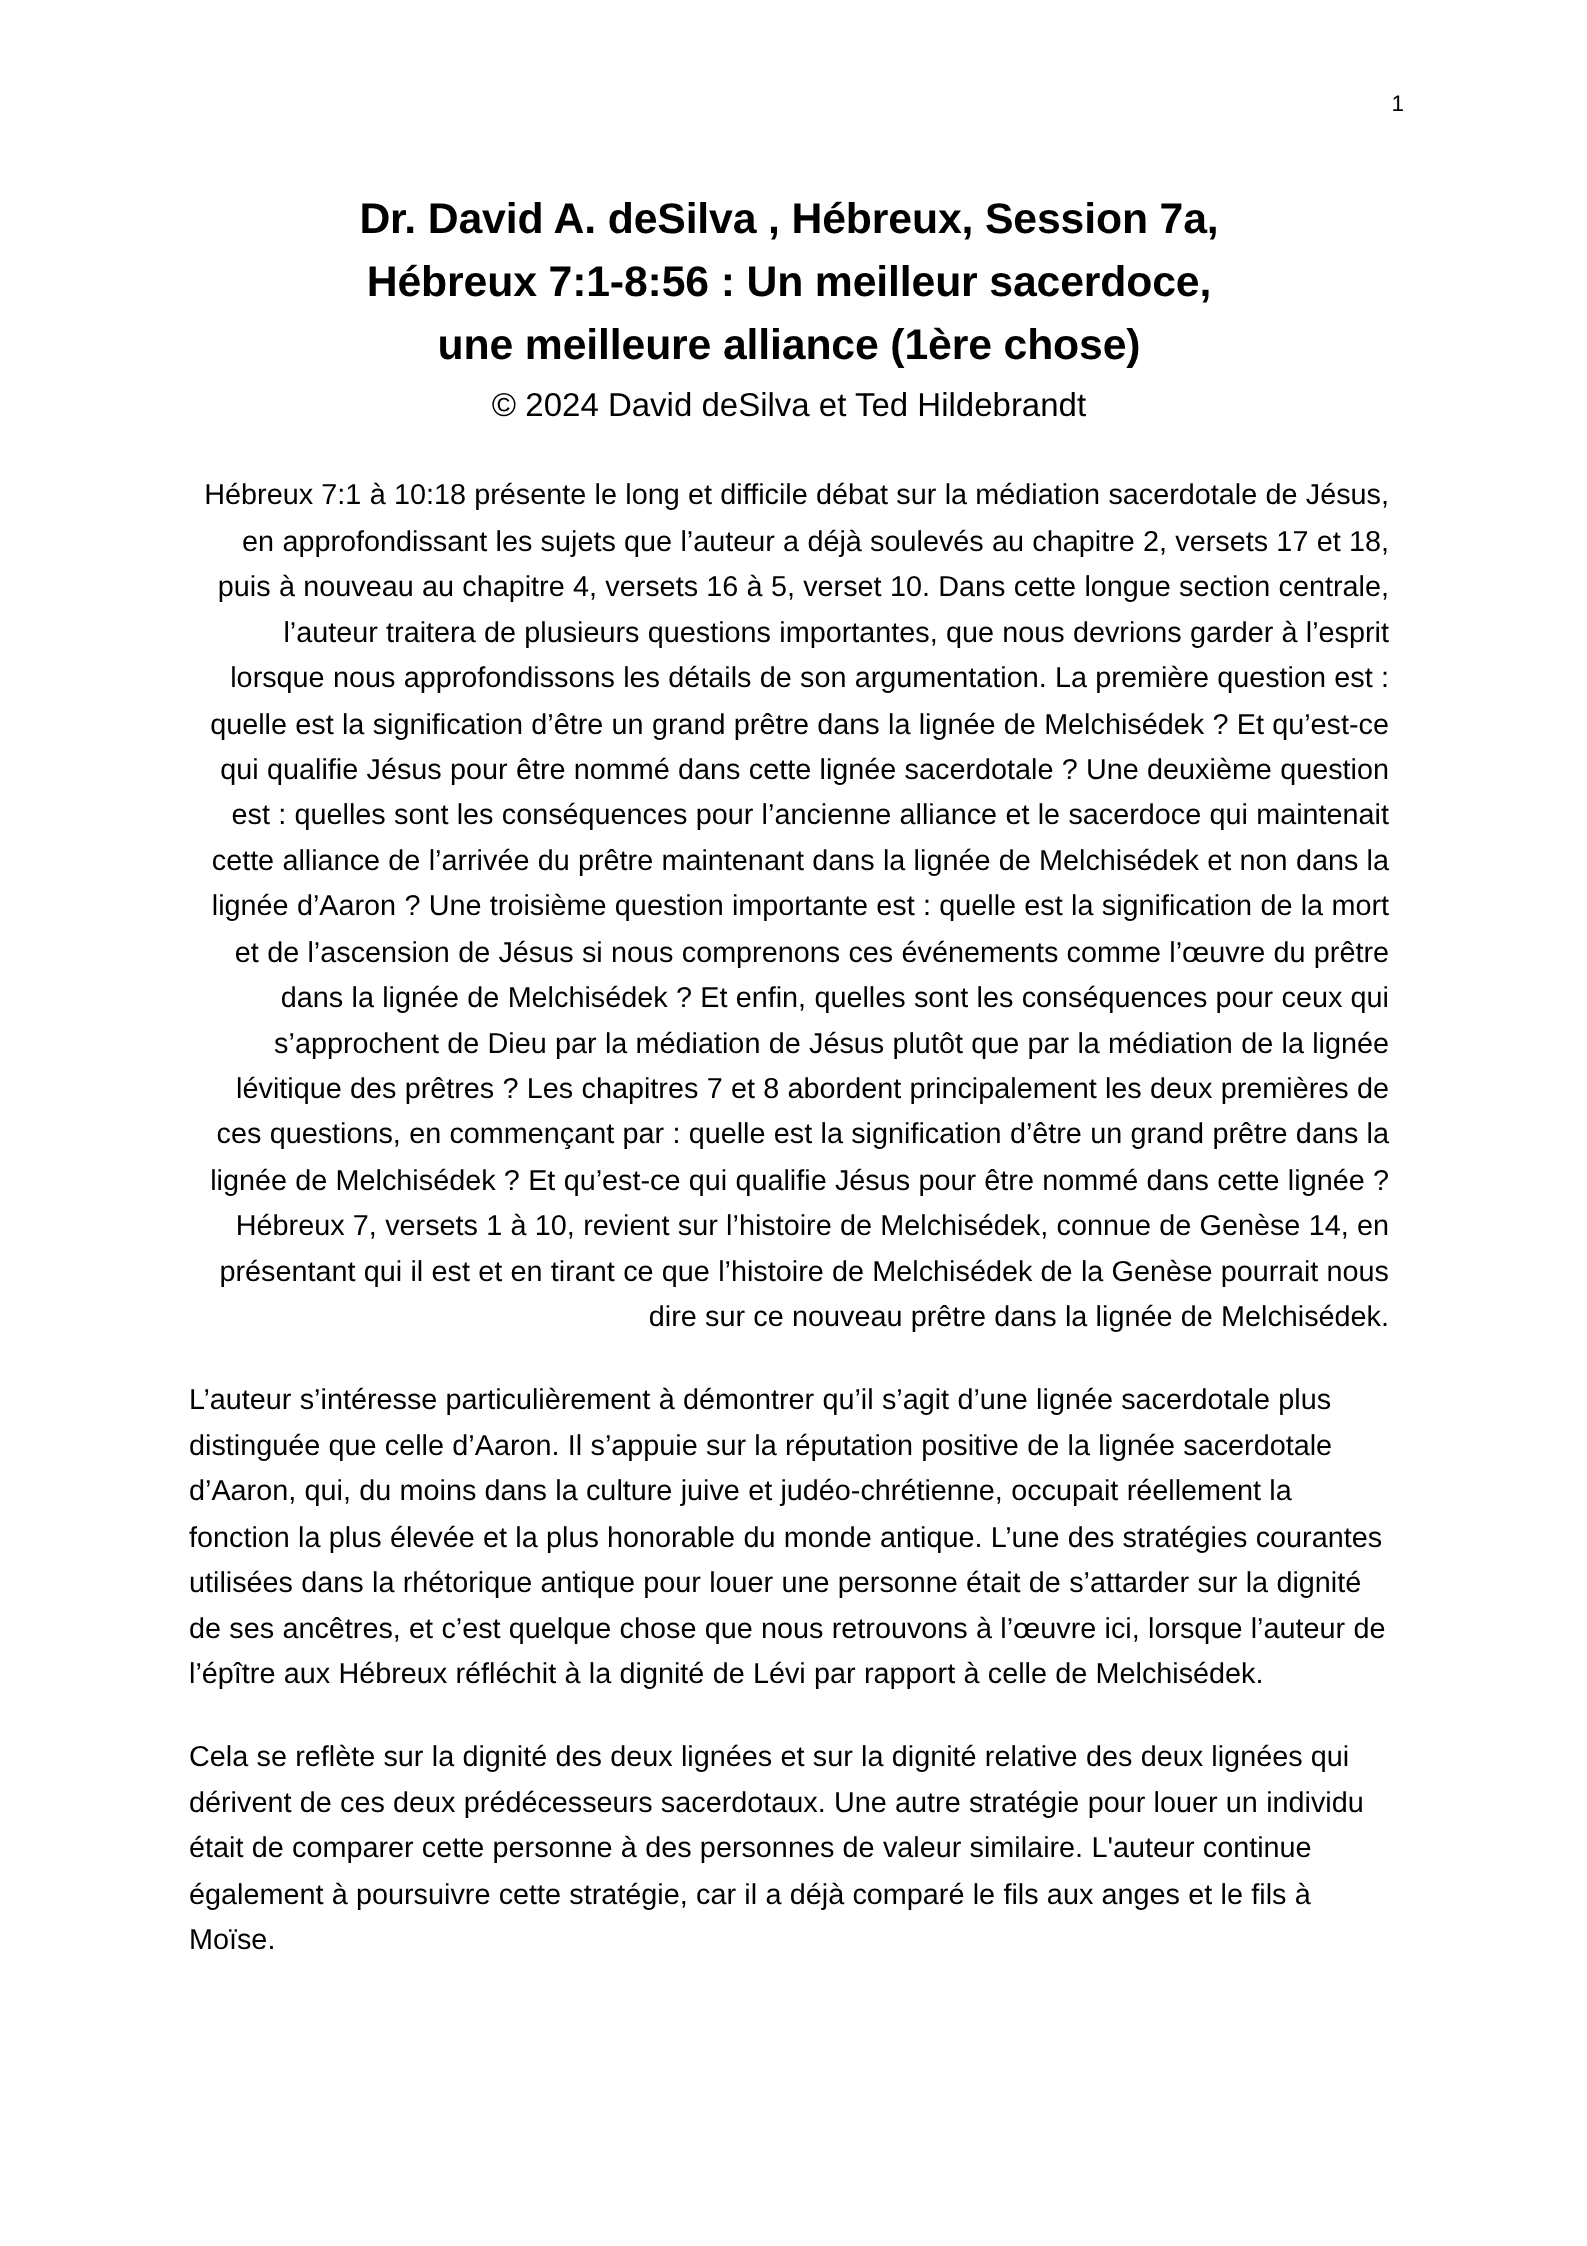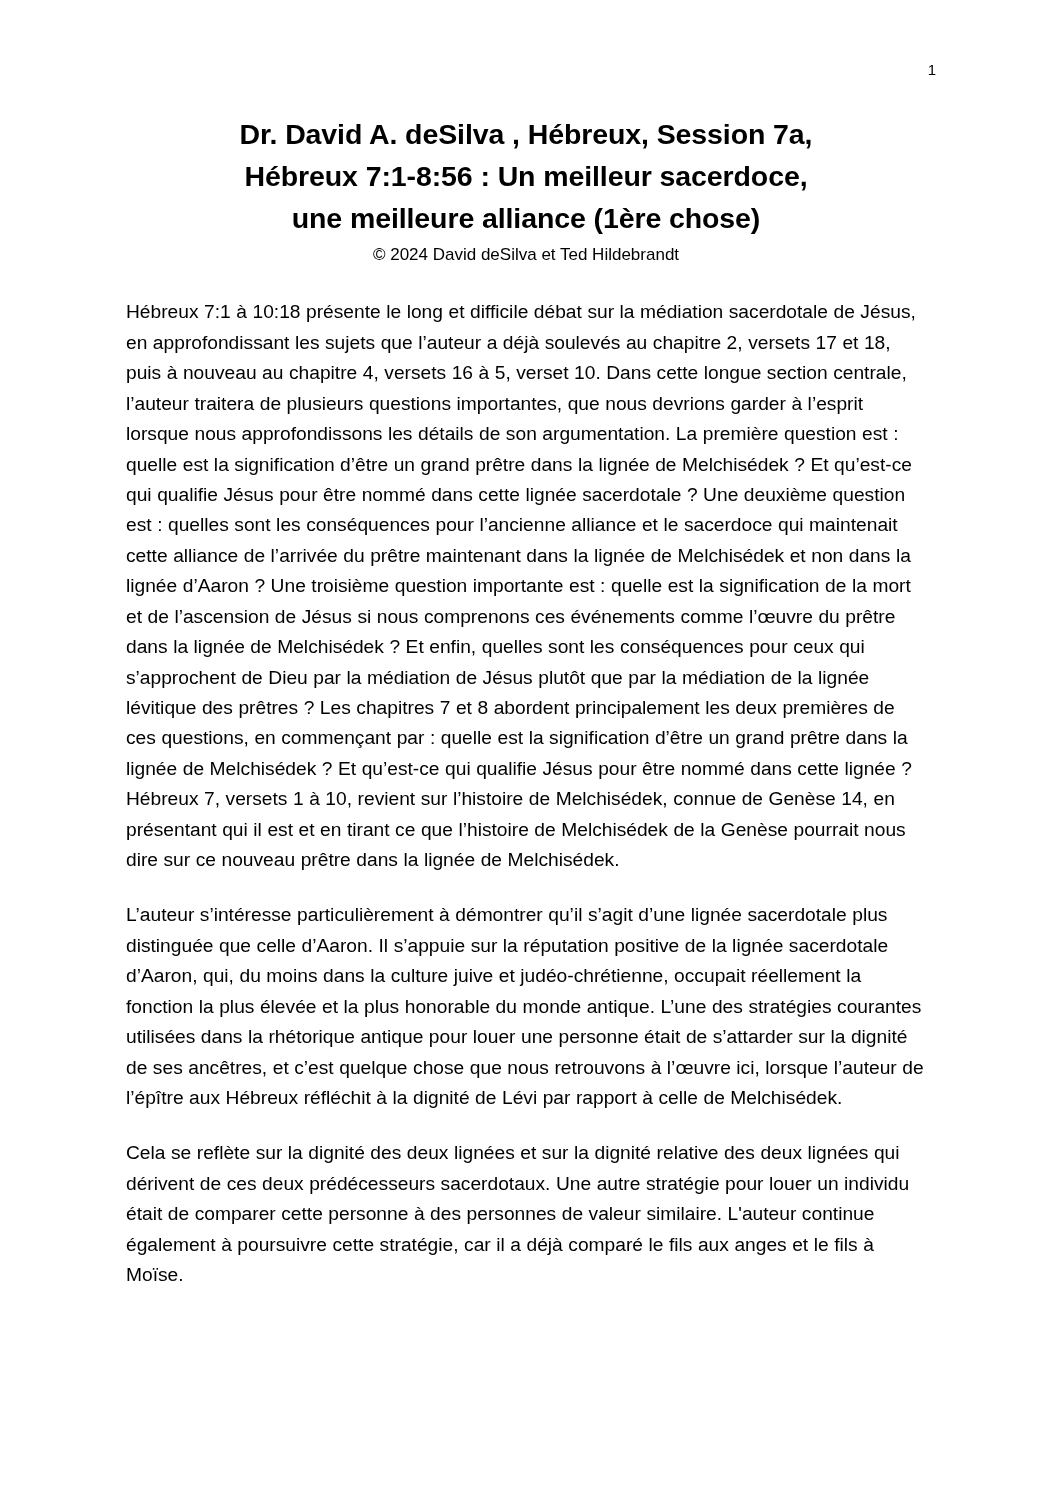--- a/index.html
+++ b/index.html
@@ -23,55 +23,56 @@
     position: absolute;
     top: 62px;
     right: 122px;
     font-size: 15px;
     color: #000;
     line-height: 1;
   }
   .content {
     position: absolute;
     left: 126px;
-    top: 114px;
+    top: 126px;
     width: 800px;
   }
   .doc-title {
     text-align: center;
     font-size: 28.5px;
     font-weight: bold;
     line-height: 1.47;
     color: #000;
     margin: 0;
     letter-spacing: -0.1px;
   }
   .doc-title .tline {
     display: block;
   }
   .copyright {
     text-align: center;
-    font-size: 17px;
+    font-size: 22px;
     color: #000;
     margin-top: 3px;
     line-height: 1.4;
   }
   .body-para {
     font-size: 19.2px;
     line-height: 1.585;
     color: #000;
     margin: 0;
     text-align: left;
     word-spacing: 0.2px;
   }
   .para-gap {
     height: 25px;
   }
   .first-para {
     margin-top: 31px;
+    text-align: right;
   }
 </style>
 </head>
 <body>
 
 <div class="page">
 
   <div class="page-number">1</div>
 
   <div class="content">

